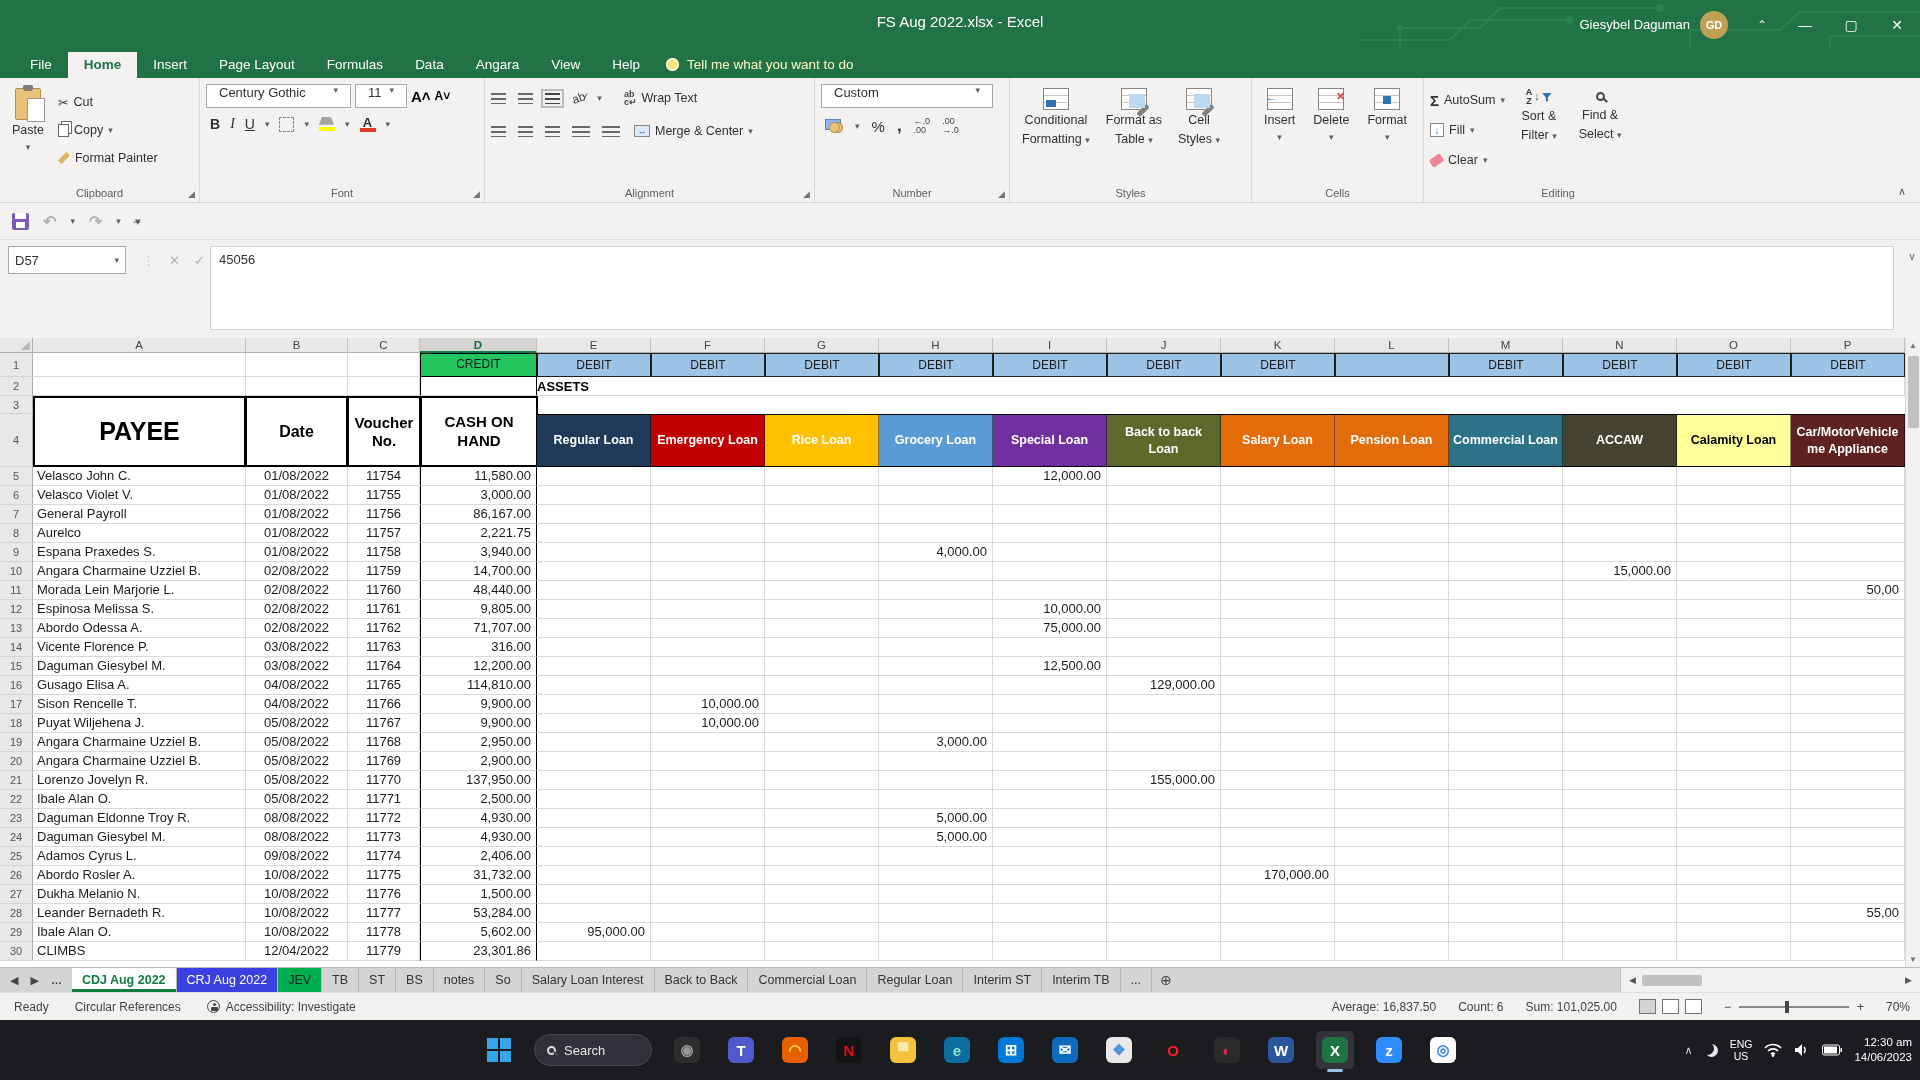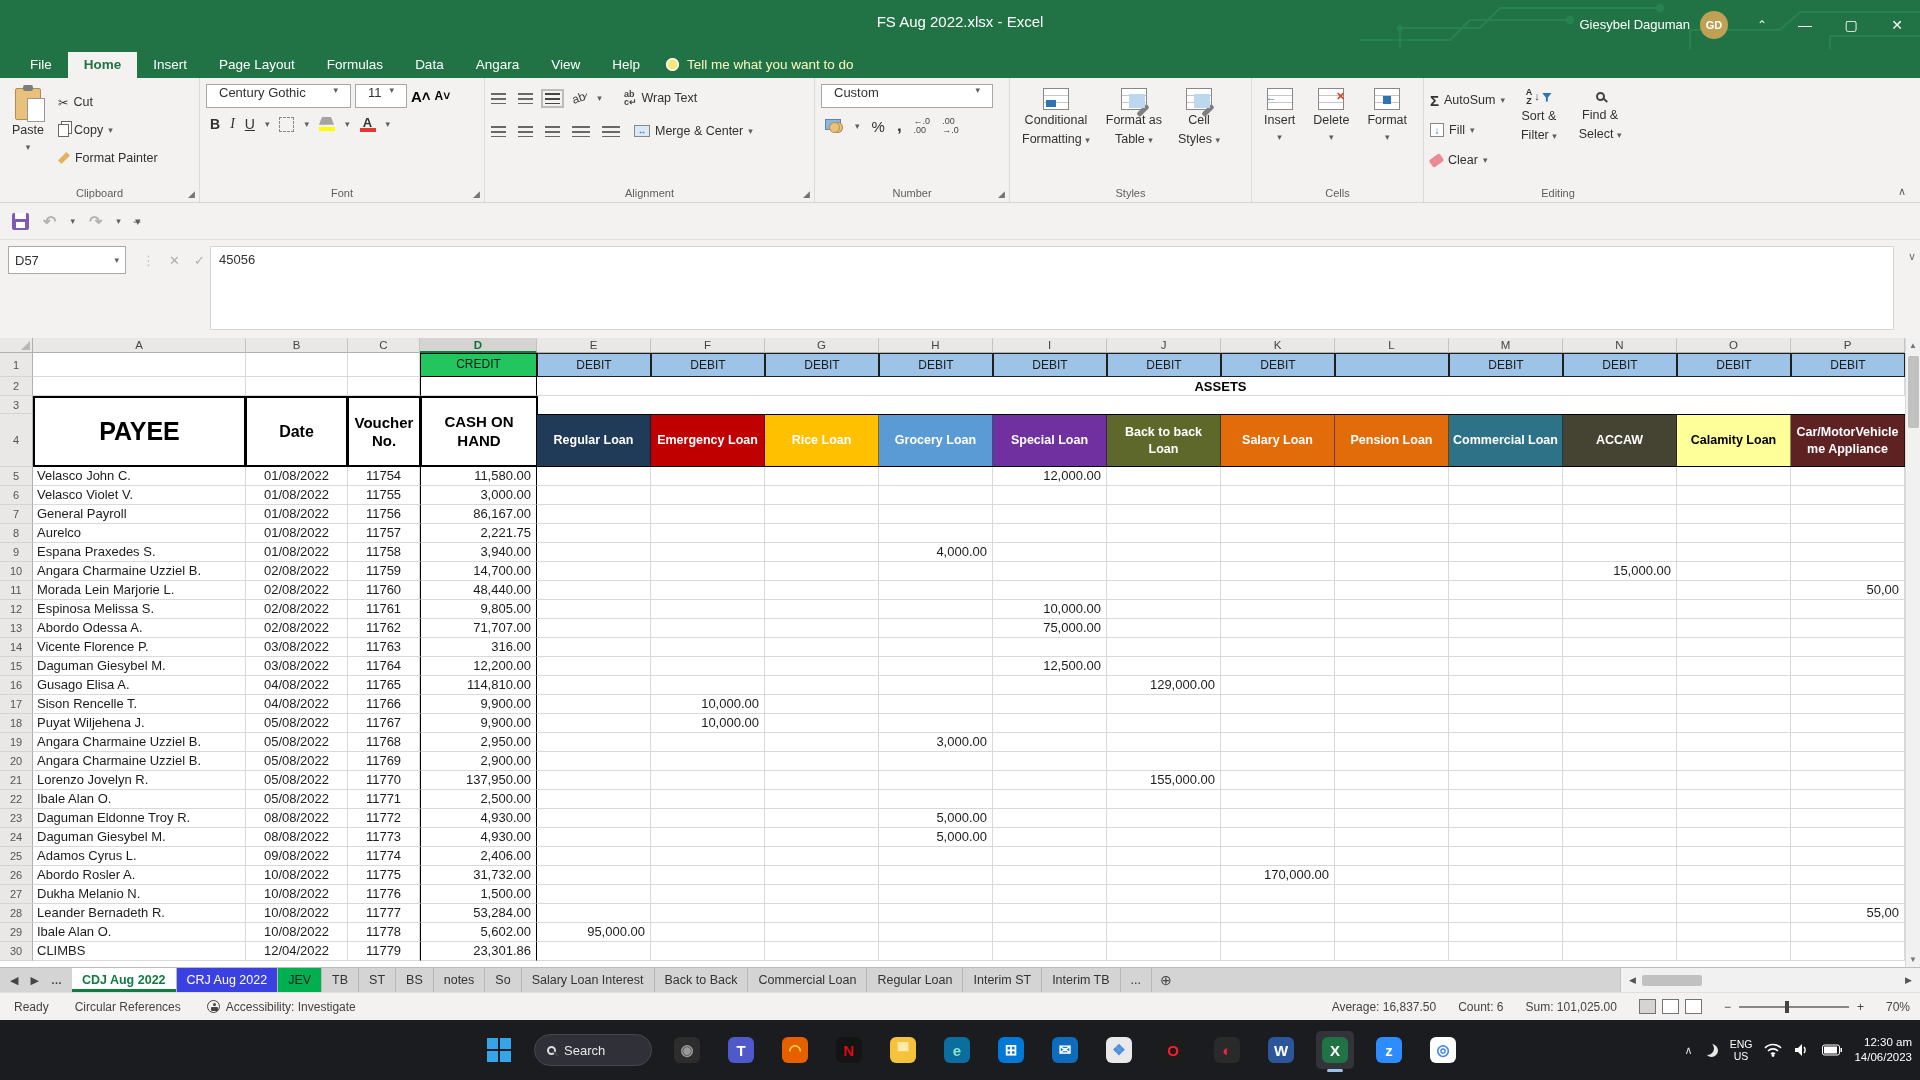--- a/index.html
+++ b/index.html
@@ -93,21 +93,21 @@
   .corner:after { content:""; position:absolute; right:2px; bottom:2px; border-style:solid; border-width:0 0 9px 9px; border-color:transparent transparent #b9b8b7 transparent; }
   .colh { background:#e9e8e7; border-right:1px solid #c5c4c3; border-bottom:1px solid #b0afae; font-size:11.5px; color:#444; text-align:center; line-height:14px; }
   .colh.sel { background:#d5d4d3; border-bottom:2px solid #107c41; color:#0f703b; font-weight:bold; }
   .gut { width:33px; background:#e9e8e7; border-right:1px solid #b0afae; border-bottom:1px solid #d5d4d3; font-size:11px; color:#555; text-align:center; display:flex; align-items:center; justify-content:center; }
   .cA{width:213px}.cB{width:102px}.cC{width:72px}.cD{width:117px}.cL{width:114px}
   .r1 { display:flex; height:24px; }
   .cell { border-right:1px solid #d9d9d9; border-bottom:1px solid #d9d9d9; font-size:13px; color:#1c1c1c; overflow:hidden; white-space:nowrap; }
   .credit { background:#22c55e; border:1.5px solid #000; font-weight:normal; text-align:center; font-size:12px; line-height:21px; }
   .debit { background:#9dc3e6; border:1px solid #1f1f1f; text-align:center; font-size:12px; line-height:22px; }
   .r2 { display:flex; height:19px; }
-  .assets { font-weight:bold; font-size:13px; text-align:center; line-height:19px; color:#000; }
+  .assets { font-weight:bold; font-size:13px; text-align:left; line-height:19px; color:#000; }
   .hdrbox { position:absolute; border:2px solid #000; background:#fff; display:flex; flex-direction:column; align-items:center; justify-content:center; text-align:center; color:#000; }
   .loanrec { position:absolute; border:1.5px solid #000; color:#8d1d1d; font-weight:bold; font-size:14.5px; text-align:center; line-height:16px; background:#fff; }
   .loanband { position:absolute; display:flex; border-top:1.5px solid #000; border-bottom:1.5px solid #000; }
   .loanhead { width:114px; display:flex; align-items:center; justify-content:center; text-align:center; font-weight:bold; font-size:12.5px; line-height:1.3; border-right:1px solid rgba(0,0,0,.45); padding:0 2px; }
   .drow { display:flex; height:19px; }
   .tA { padding-left:4px; line-height:18px; }
   .tC { text-align:center; line-height:18px; }
   .tR { text-align:right; padding-right:5px; line-height:18px; }
   .dcol { border-left:1px solid #000; border-right:1px solid #000; }
   .vscroll { position:absolute; top:338px; right:0; width:15px; height:629px; background:#f1f1f1; border-left:1px solid #dcdad8; font-size:8px; color:#767472; text-align:center; }

